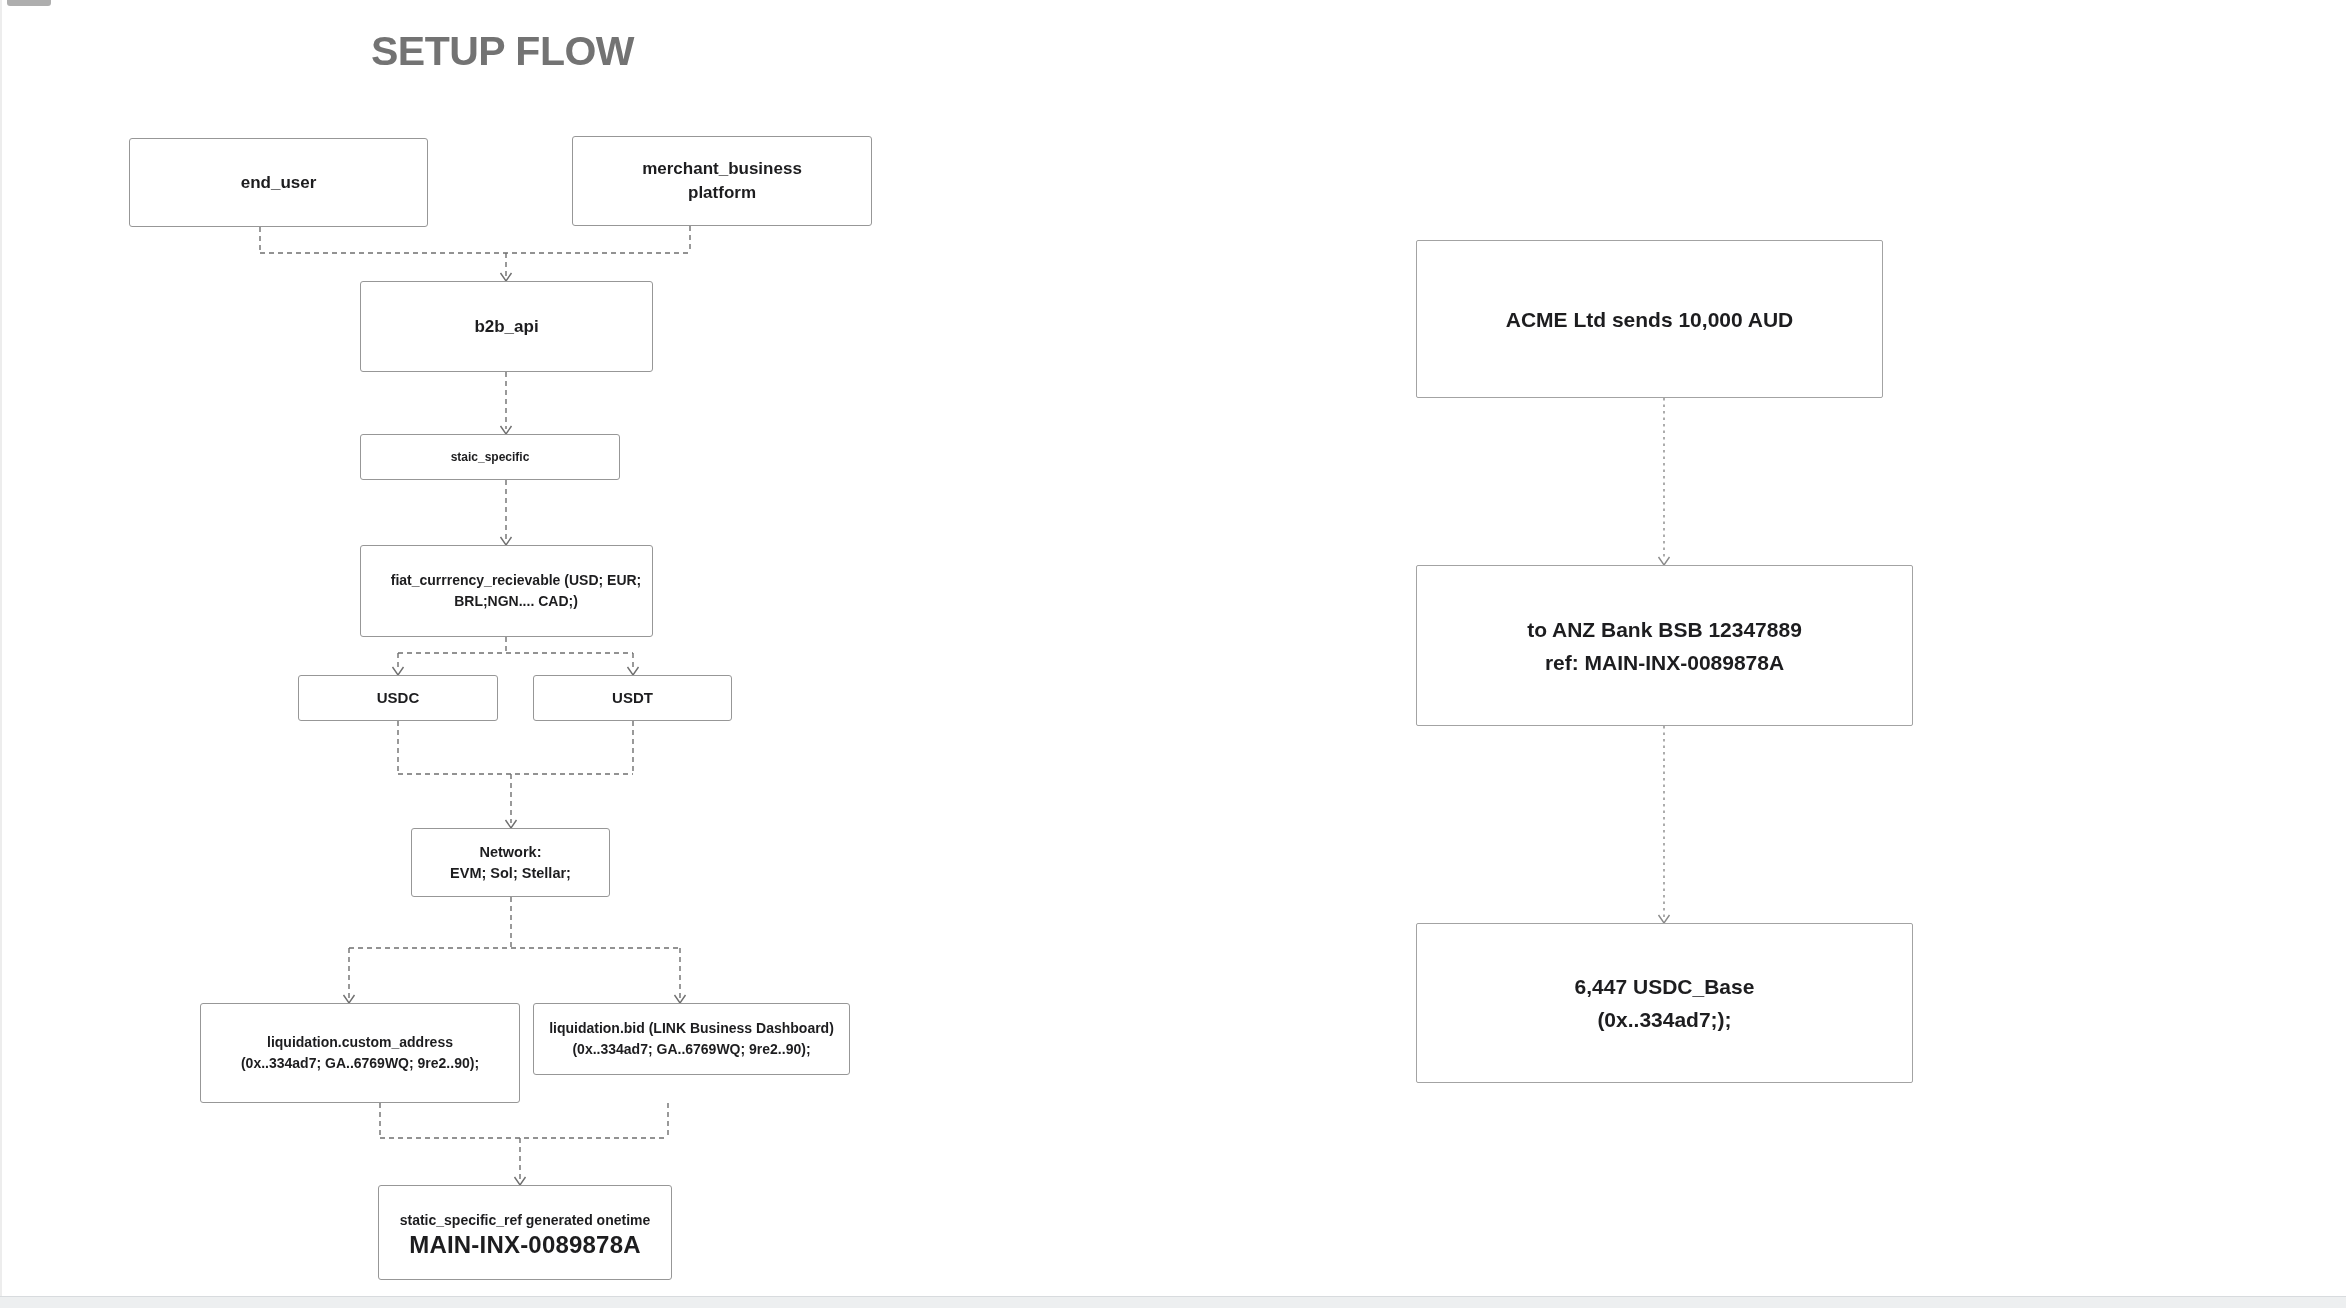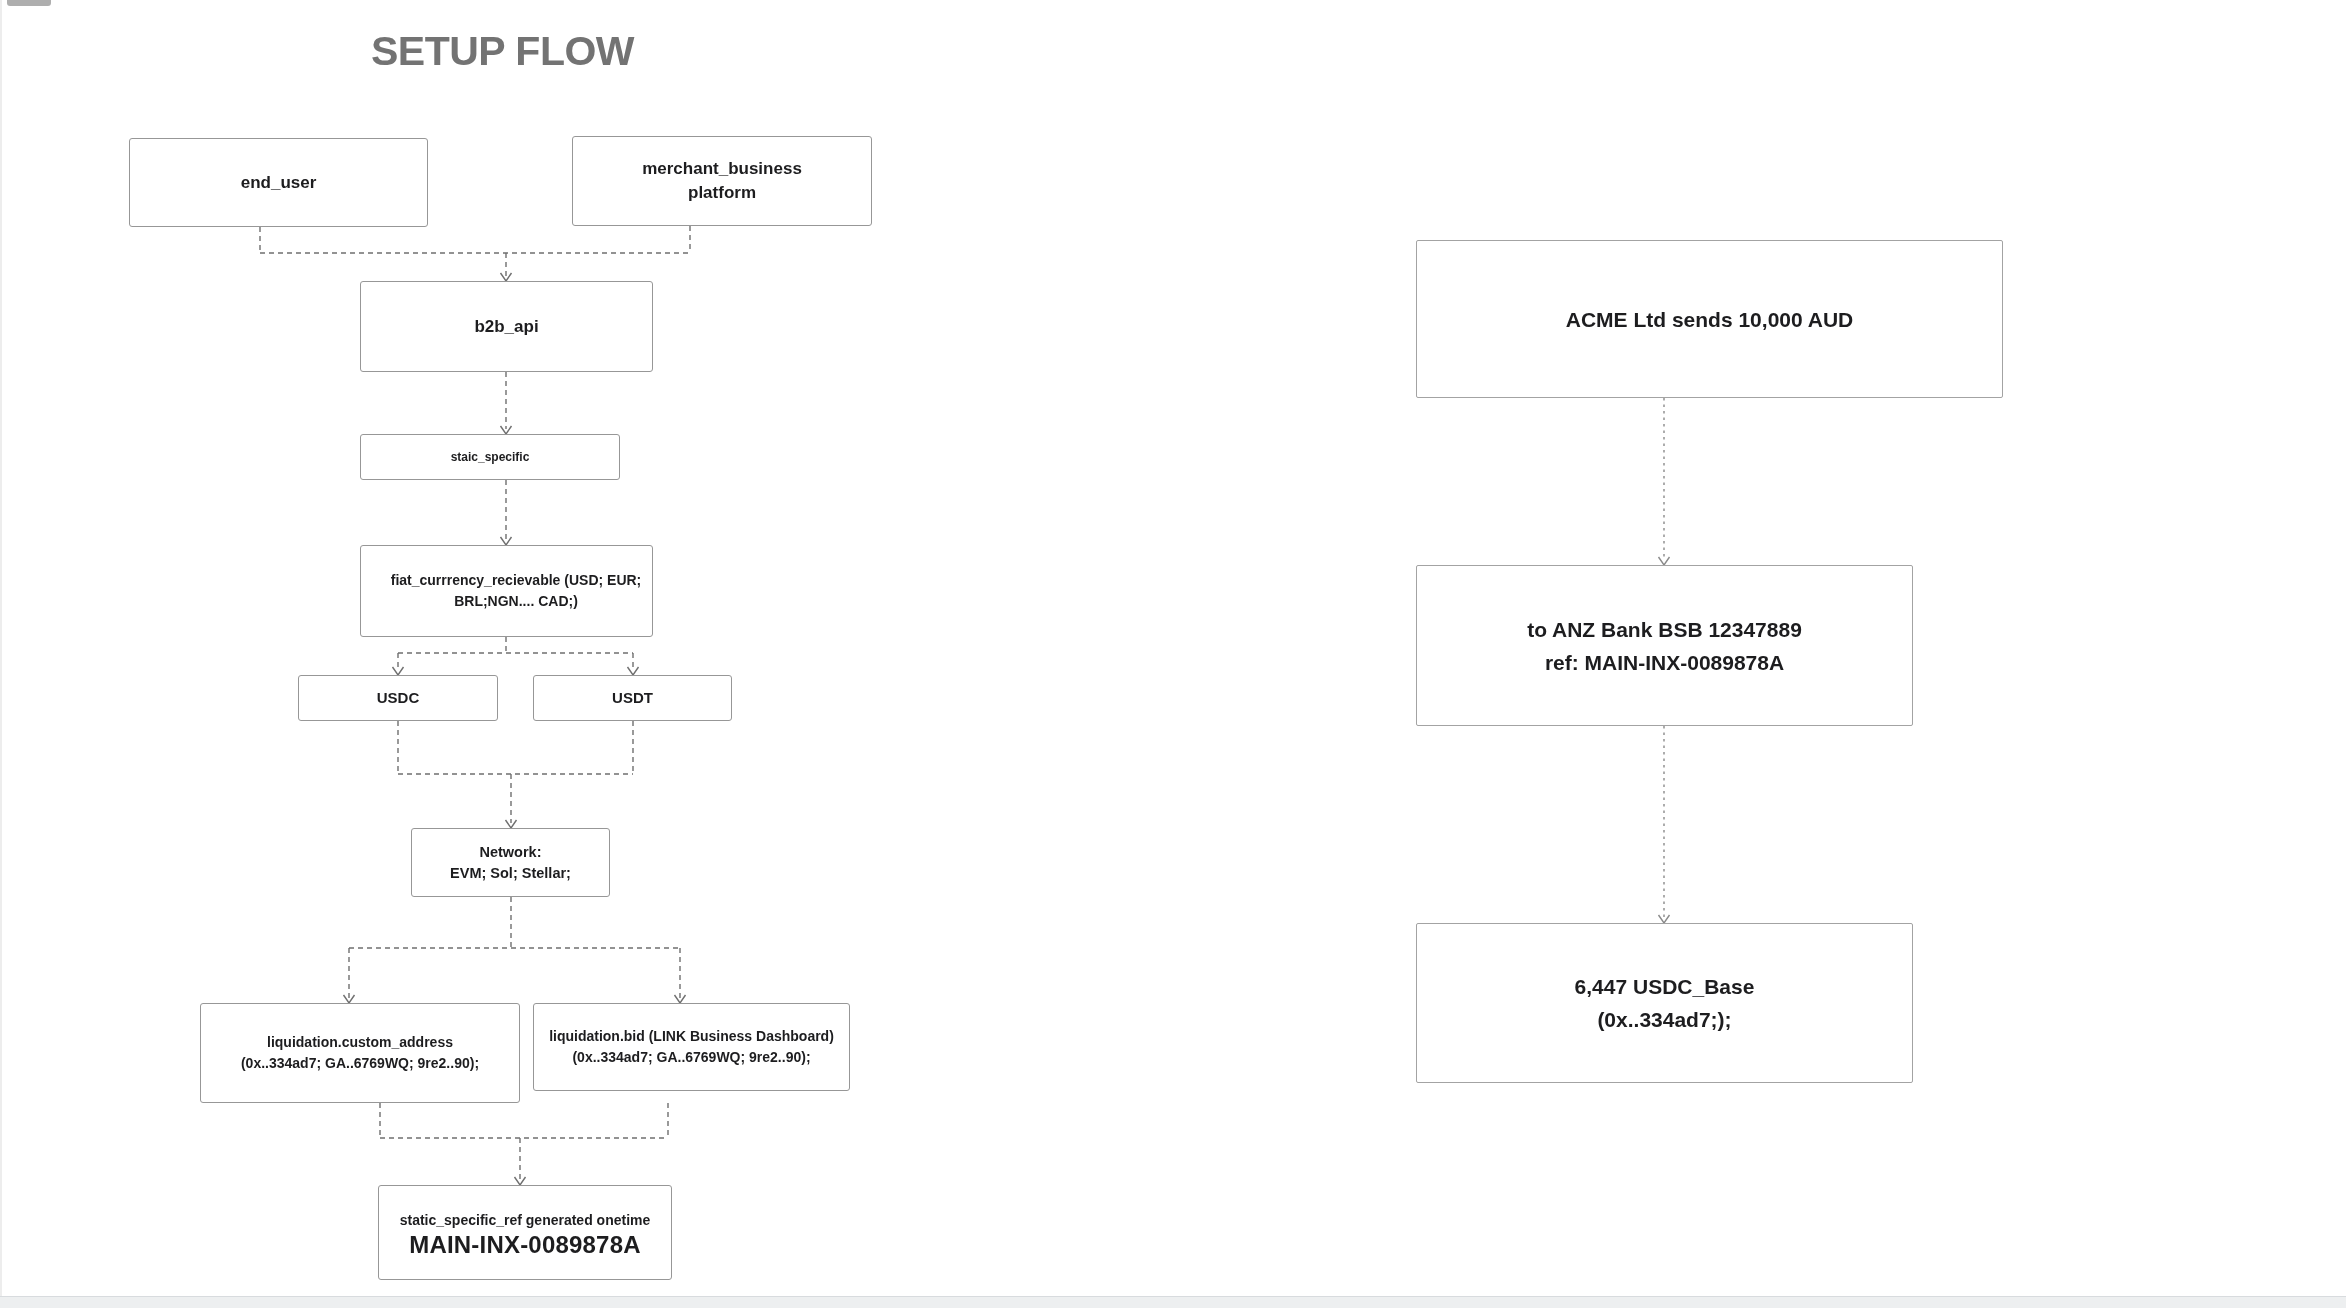--- a/index.html
+++ b/index.html
@@ -41,27 +41,27 @@
   
   #n-end-user          {left:129px; top:138px; width:299px; height:89px;  font-size:17px;}
   #n-merchant          {left:572px; top:136px; width:300px; height:90px;  font-size:17px; line-height:24px;padding-left:8px;}
   #n-b2b-api           {left:360px; top:281px; width:293px; height:91px;  font-size:17px;}
   #n-staic-specific    {left:360px; top:434px; width:260px; height:46px;  font-size:12px;}
   #n-fiat              {left:360px; top:545px; width:293px; height:92px;  font-size:14px; line-height:21px;padding-left:27px;}
   #n-usdc              {left:298px; top:675px; width:200px; height:46px;  font-size:15px;}
   #n-usdt              {left:533px; top:675px; width:199px; height:46px;  font-size:15px;}
   #n-network           {left:411px; top:828px; width:199px; height:69px;  font-size:14.5px; line-height:21px;}
   #n-liq-custom        {left:200px; top:1003px;width:320px; height:100px; font-size:14px; line-height:21px;}
-  #n-liq-bid           {left:533px; top:1003px;width:317px; height:88px; font-size:14px; line-height:21px;}
+  #n-liq-bid           {left:533px; top:1003px;width:317px; height:72px; font-size:14px; line-height:21px;}
   #n-static-ref        {left:378px; top:1185px;width:294px; height:95px;  font-size:14px; line-height:22px;}
   #n-static-ref .big   {font-size:24px; font-weight:800; letter-spacing:0.2px; margin-top:3px;}
 
   
   .node.impl{border-color:#a3a3a3;border-width:1.5px;font-size:21px;line-height:33px;border-radius:2px;}
-  #n-acme      {left:1416px; top:240px; width:587px; height:158px;}
+  #n-acme      {left:1416px; top:240px; width:467px; height:158px;}
   #n-anz       {left:1416px; top:565px; width:497px; height:161px;}
   #n-usdc-base {left:1416px; top:923px; width:497px; height:160px;}
 
   #connectors{position:absolute;left:0;top:0;z-index:0;}
   .node,.flow-title{z-index:1;}
 
   #edge-left{position:absolute;left:0;top:0;width:2px;height:1308px;background:#ededed;}
   #strip-bottom{
     position:absolute;left:0;bottom:0;width:2346px;height:12px;
     background:#edeff0;border-top:1px solid #d8dbde;box-sizing:border-box;

